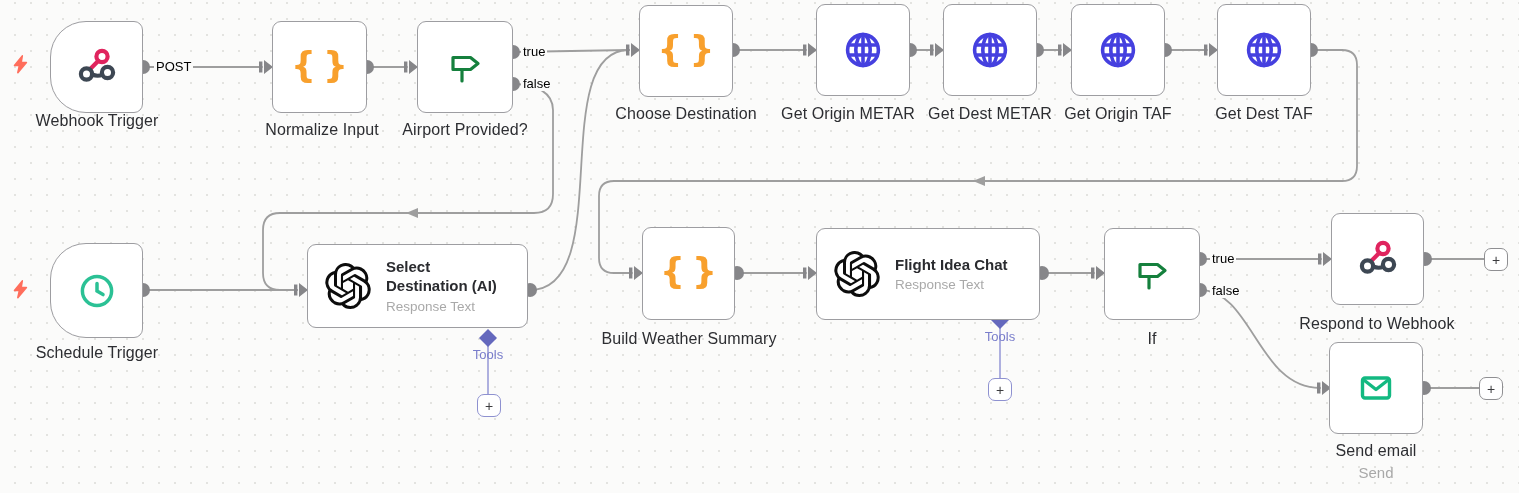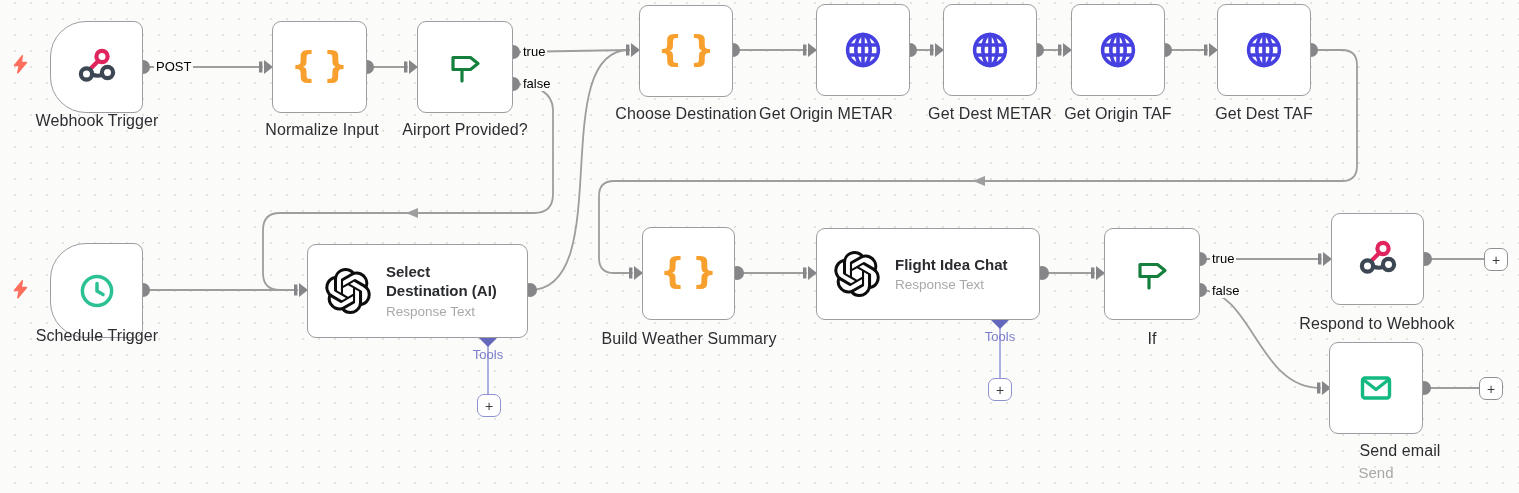--- a/index.html
+++ b/index.html
@@ -227,21 +227,21 @@
   <div class="node" style="left:1217px;top:4px;width:94px;height:92px;">
     <svg width="44" height="44" viewBox="0 0 44 44" fill="none" stroke="#4540df" stroke-width="3.6" stroke-linecap="round">
       <circle cx="22" cy="22" r="15.4"></circle>
         <ellipse cx="22" cy="22" rx="7.2" ry="15.4"></ellipse>
       <line x1="8" y1="17" x2="36" y2="17"></line>
         <line x1="8" y1="27" x2="36" y2="27"></line>
         <line x1="22" y1="6.6" x2="22" y2="37.4"></line>
     </svg>
   </div>
 
-  <div class="node wide" style="left:307px;top:244px;width:221px;height:94px;">
+  <div class="node wide" style="left:307px;top:244px;width:221px;height:84px;">
     <svg width="46" height="46" viewBox="0 0 24 24" fill="#0d0d0d">
       <path d="M22.2819 9.8211a5.9847 5.9847 0 0 0-.5157-4.9108 6.0462 6.0462 0 0 0-6.5098-2.9A6.0651 6.0651 0 0 0 4.9807 4.1818a5.9847 5.9847 0 0 0-3.9977 2.9 6.0462 6.0462 0 0 0 .7427 7.0966 5.98 5.98 0 0 0 .511 4.9107 6.051 6.051 0 0 0 6.5146 2.9001A5.9847 5.9847 0 0 0 13.2599 24a6.0557 6.0557 0 0 0 5.7718-4.2058 5.9894 5.9894 0 0 0 3.9977-2.9001 6.0557 6.0557 0 0 0-.7475-7.073zm-9.022 12.6081a4.4755 4.4755 0 0 1-2.8764-1.0408l.1419-.0804 4.7783-2.7582a.7948.7948 0 0 0 .3927-.6813v-6.7369l2.02 1.1686a.071.071 0 0 1 .038.052v5.5826a4.504 4.504 0 0 1-4.4945 4.4944zm-9.6607-4.1254a4.4708 4.4708 0 0 1-.5346-3.0137l.142.0852 4.783 2.7582a.7712.7712 0 0 0 .7806 0l5.8428-3.3685v2.3324a.0804.0804 0 0 1-.0332.0615L9.74 19.9502a4.4992 4.4992 0 0 1-6.1408-1.6464zM2.3408 7.8956a4.485 4.485 0 0 1 2.3655-1.9728V11.6a.7664.7664 0 0 0 .3879.6765l5.8144 3.3543-2.0201 1.1685a.0757.0757 0 0 1-.071 0l-4.8303-2.7865A4.504 4.504 0 0 1 2.3408 7.8956zm16.5963 3.8558L13.1038 8.364 15.1192 7.2a.0757.0757 0 0 1 .071 0l4.8303 2.7913a4.4944 4.4944 0 0 1-.6765 8.1042v-5.6772a.79.79 0 0 0-.407-.667zm2.0107-3.0231l-.142-.0852-4.7735-2.7818a.7759.7759 0 0 0-.7854 0L9.409 9.2297V6.8974a.0662.0662 0 0 1 .0284-.0615l4.8303-2.7866a4.4992 4.4992 0 0 1 6.6802 4.66zM8.3065 12.863l-2.02-1.1638a.0804.0804 0 0 1-.038-.0567V6.0742a4.4992 4.4992 0 0 1 7.3757-3.4537l-.142.0805L8.704 5.459a.7948.7948 0 0 0-.3927.6813zm1.0976-2.3654l2.602-1.4998 2.6069 1.4998v2.9994l-2.5974 1.4997-2.6067-1.4997Z"></path>
     </svg>
     <div class="titleblock">
       <div class="node-title w120">Select Destination (AI)</div>
       <div class="node-sub">Response Text</div>
     </div>
   </div>
 
   <div class="node" style="left:642px;top:227px;width:93px;height:93px;">
@@ -282,29 +282,29 @@
     <svg width="44" height="44" viewBox="0 0 44 44" fill="none" stroke="#13b981" stroke-width="3.4" stroke-linejoin="round" stroke-linecap="round">
       <rect x="8.5" y="12" width="27" height="20" rx="2.5"></rect>
       <path d="M10.5,14.5 L22,23.5 L33.5,14.5"></path>
     </svg>
   </div>
 
   <div class="caption" style="left:97px;top:112px;">Webhook Trigger</div>
   <div class="caption" style="left:304px;top:121px;margin-left:18px;">Normalize Input</div>
   <div class="caption" style="left:465px;top:121px;">Airport Provided?</div>
   <div class="caption" style="left:686px;top:105px;">Choose Destination</div>
-  <div class="caption" style="left:826px;top:105px;">Get Origin METAR</div>
+  <div class="caption" style="left:848px;top:105px;">Get Origin METAR</div>
   <div class="caption" style="left:990px;top:105px;">Get Dest METAR</div>
   <div class="caption" style="left:1118px;top:105px;">Get Origin TAF</div>
   <div class="caption" style="left:1264px;top:105px;">Get Dest TAF</div>
-  <div class="caption" style="left:97px;top:327px;">Schedule Trigger</div>
+  <div class="caption" style="left:97px;top:344px;">Schedule Trigger</div>
   <div class="caption" style="left:689px;top:330px;">Build Weather Summary</div>
   <div class="caption" style="left:1152px;top:330px;">If</div>
   <div class="caption" style="left:1377px;top:315px;">Respond to Webhook</div>
-  <div class="caption" style="left:1376px;top:442px;margin-left:24px;">Send email</div>
+  <div class="caption" style="left:1376px;top:442px;">Send email</div>
   <div class="subcaption" style="left:1376px;top:464px;">Send</div>
 
   <div class="conn-label" style="left:154px;top:59px;">POST</div>
   <div class="conn-label" style="left:521px;top:44px;">true</div>
   <div class="conn-label" style="left:521px;top:76px;">false</div>
   <div class="conn-label" style="left:1210px;top:251px;">true</div>
   <div class="conn-label" style="left:1210px;top:283px;">false</div>
 
   <div class="tools-label" style="left:488px;top:347px;">Tools</div>
   <div class="tools-label" style="left:1000px;top:329px;">Tools</div>

